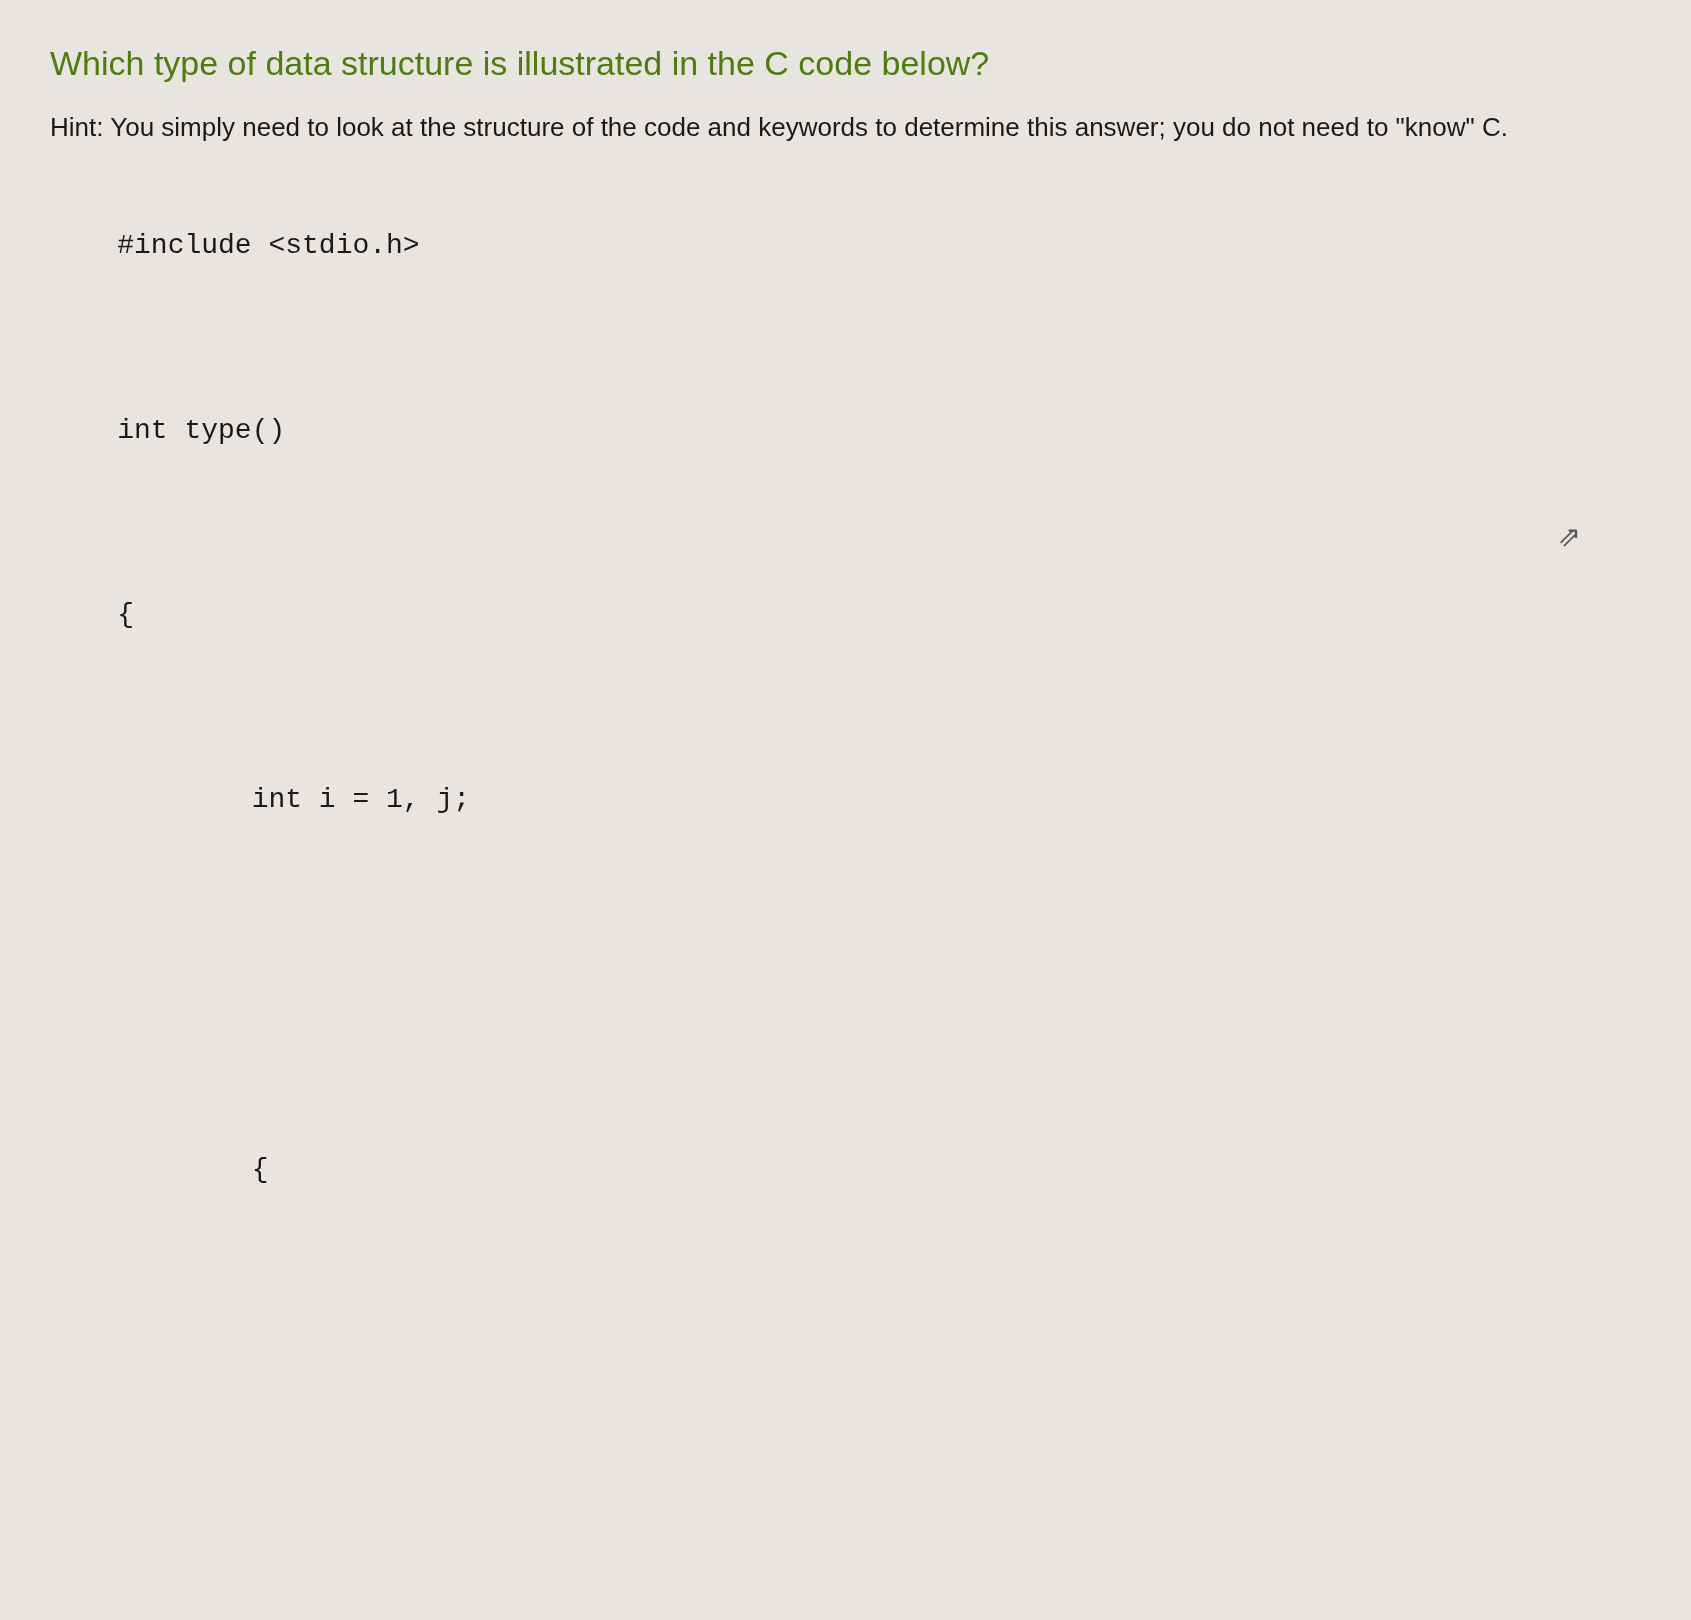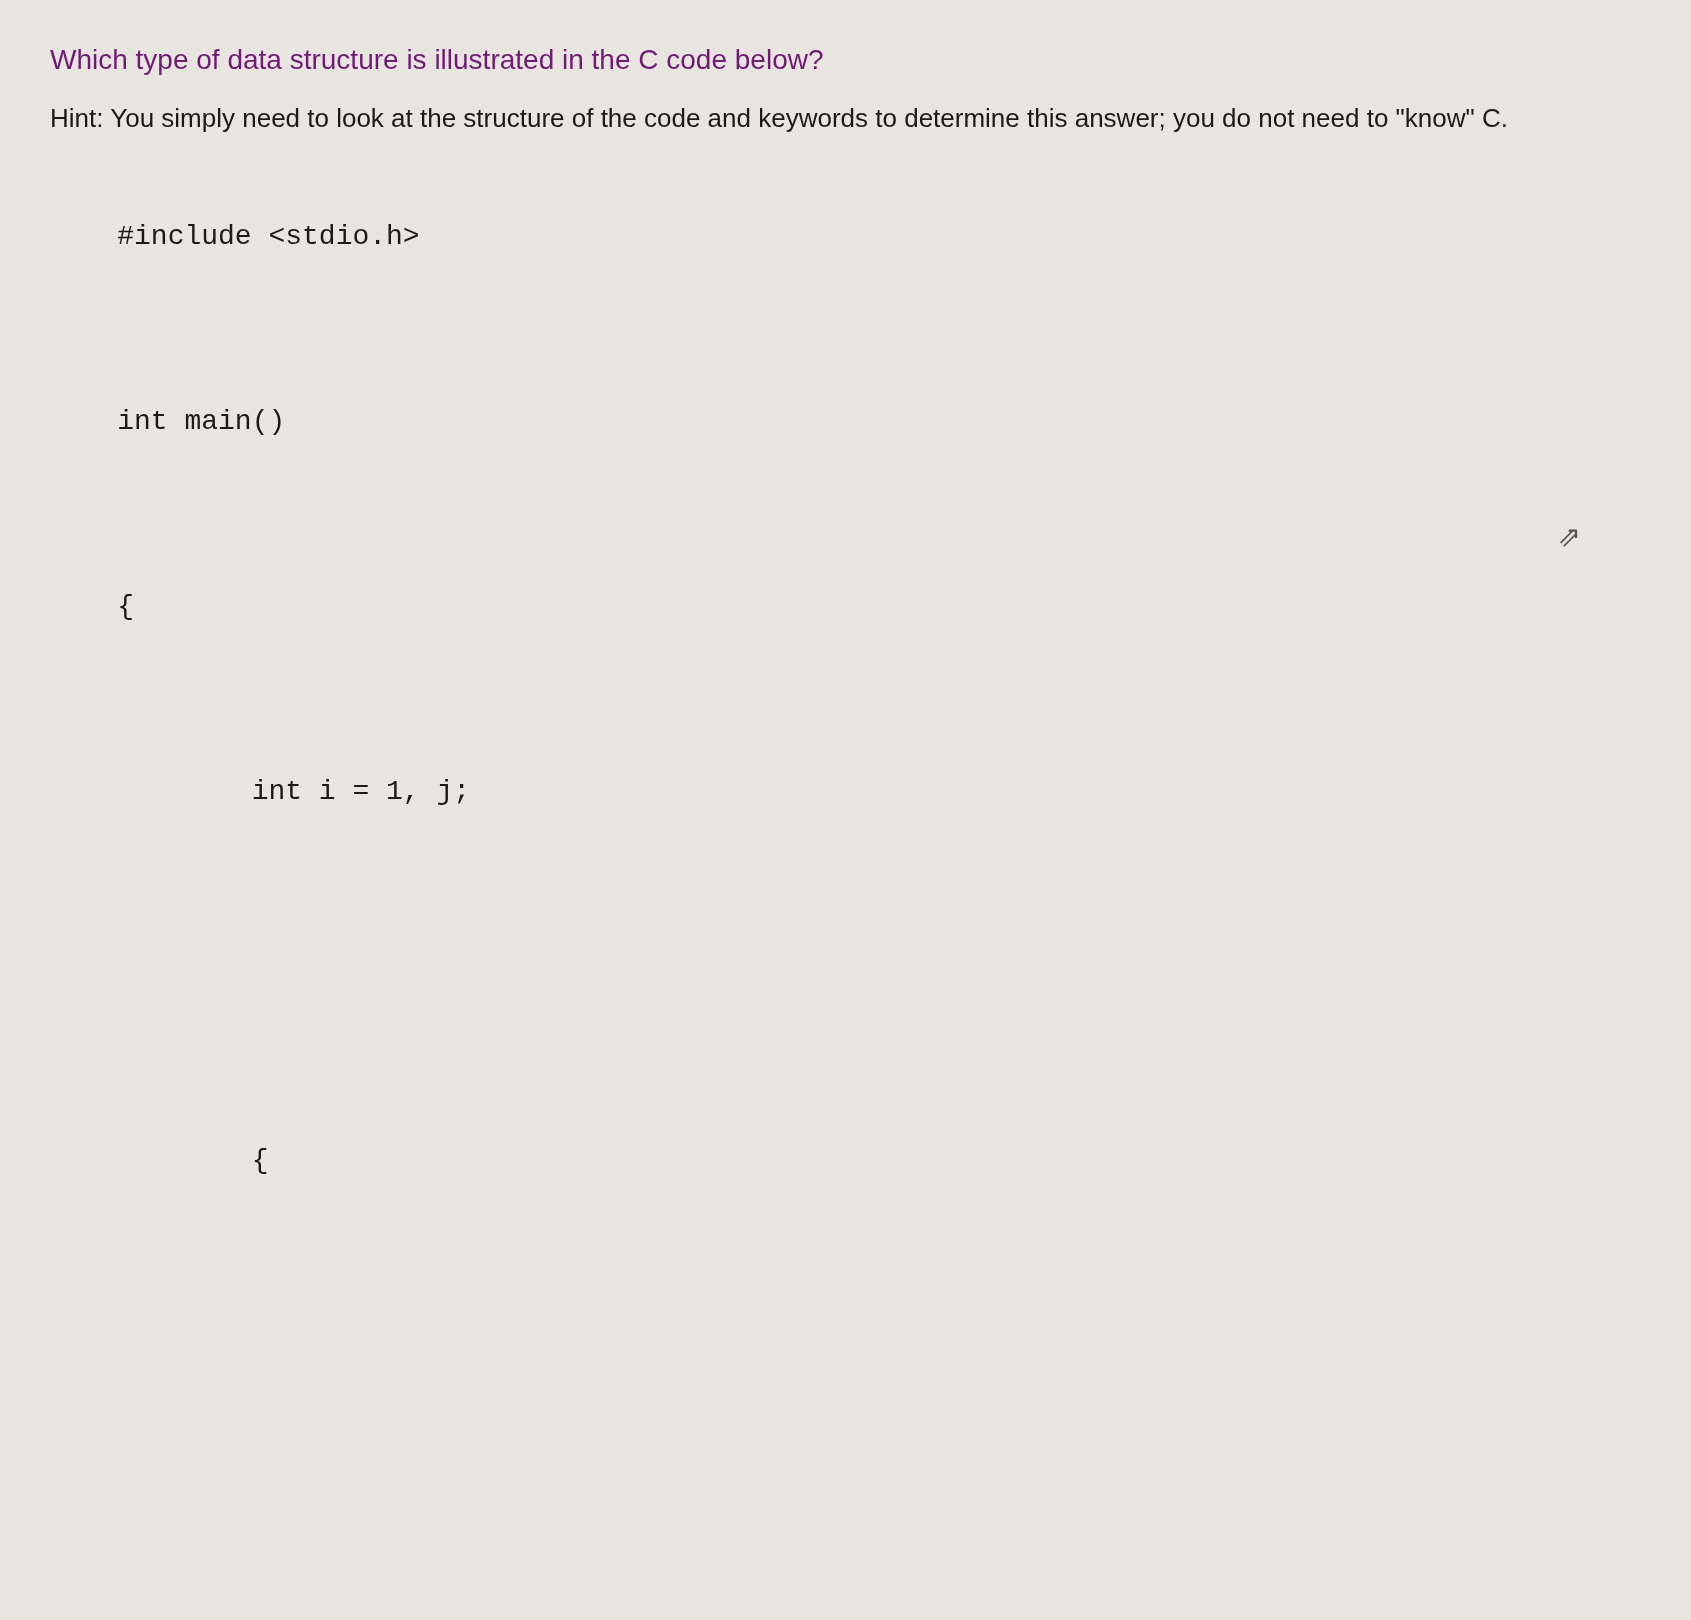--- a/index.html
+++ b/index.html
@@ -10,22 +10,22 @@
 
     body {
       background-color: #e8e4df;
       font-family: Arial, sans-serif;
       width: 1691px;
       min-height: 1620px;
       padding: 40px 50px;
     }
 
     .question-text {
-      font-size: 28px;
-      color: #701a75;
+      font-size: 34px;
+      color: #4d7c0f;
       margin-bottom: 20px;
       font-family: Arial, sans-serif;
       line-height: 1.4;
     }
 
     .hint-text {
       font-size: 26px;
       color: #1a1a1a;
       margin-bottom: 30px;
       font-family: Arial, sans-serif;
@@ -52,21 +52,21 @@
 </head>
 <body>
 
 <div style="position: relative;">
   <p class="question-text">Which type of data structure is illustrated in the C code below?</p>
   <p class="hint-text">Hint: You simply need to look at the structure of the code and keywords to determine this answer; you do not need to "know" C.</p>
 
   <div class="code-block">
     <span>#include &lt;stdio.h&gt;</span><br>
     <br>
-    <span>int main()</span><br>
+    <span>int type()</span><br>
     <br>
     <span>{</span><br>
     <br>
     <span>        int i = 1, j;</span><br>
     <br>
     <br>
     <br>
     <span>        {</span><br>
     <br>
     <br>

